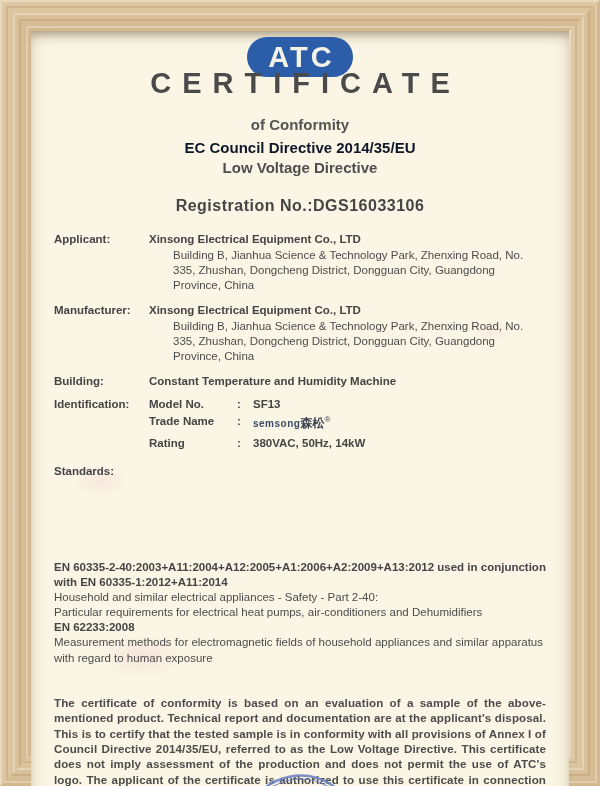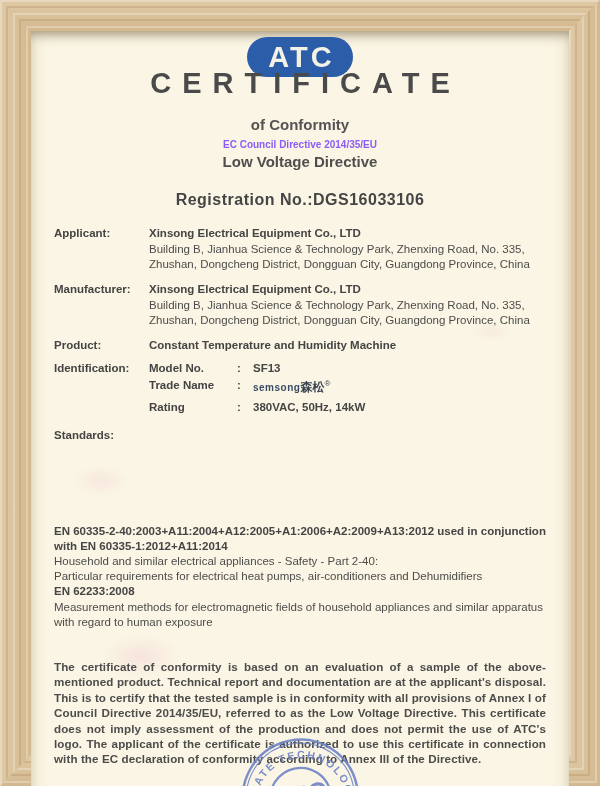--- a/index.html
+++ b/index.html
@@ -47,31 +47,31 @@
     width:106px;height:40px;margin:0 auto;border-radius:21px;
     background:#2b5da9;color:#f4f2e6;font-weight:bold;font-size:29px;letter-spacing:3px;
     display:flex;align-items:center;justify-content:center;padding-left:3px;box-sizing:border-box;
     position:relative;z-index:1;
   }
   .cert-title{
     text-align:center;font-size:29px;font-weight:bold;color:#4a4a4a;
     letter-spacing:11px;padding-left:11px;margin-top:-10px;position:relative;z-index:2;
   }
   .h-sub{text-align:center;font-size:15px;font-weight:bold;color:#545454;margin-top:16px;}
-  .h-dir1{text-align:center;font-size:10px;font-weight:bold;color:#8b5cf6;margin-top:6px;}
+  .h-dir1{text-align:center;font-size:15px;font-weight:bold;color:#0f172a;margin-top:6px;}
   .h-dir2{text-align:center;font-size:15px;font-weight:bold;color:#4e4e4e;margin-top:3px;}
   .h-reg{text-align:center;font-size:16px;font-weight:bold;color:#454545;margin-top:21px;letter-spacing:.5px;}
 
   
   .info{margin-top:18px;font-size:11.5px;}
   .info-row{display:flex;margin-bottom:11px;}
   .info-label{width:95px;flex:0 0 95px;font-weight:bold;color:#444;}
   .info-value{flex:1;}
   .company-name{font-weight:bold;color:#444;}
-  .company-address{margin-top:3px;line-height:1.3;color:#4c4c4c;}
+  .company-address{margin-top:3px;line-height:1.3;color:#4c4c4c;margin-left:24px;}
   .id-row{display:flex;margin-bottom:5px;}
   .id-name{width:88px;flex:0 0 88px;font-weight:bold;color:#444;}
   .id-sep{width:16px;flex:0 0 16px;font-weight:bold;}
   .id-value{font-weight:bold;color:#454545;}
   .tradename{font-size:10px;font-weight:bold;letter-spacing:.5px;color:#3d4c66;text-transform:lowercase;}
   .tradename-cn{font-size:12px;font-weight:bold;color:#39404e;letter-spacing:0;}
   .tradename-reg{font-size:8px;vertical-align:super;color:#39404e;}
   .std-line{line-height:1.32;color:#4c4c4c;}
   .std-bold{font-weight:bold;color:#454545;}
 
@@ -130,21 +130,21 @@
 
       <div class="info-row">
         <div class="info-label">Manufacturer:</div>
         <div class="info-value">
           <div class="company-name">Xinsong Electrical Equipment Co., LTD</div>
           <div class="company-address">Building B, Jianhua Science &amp; Technology Park, Zhenxing Road, No. 335, Zhushan, Dongcheng District, Dongguan City, Guangdong Province, China</div>
         </div>
       </div>
 
       <div class="info-row">
-        <div class="info-label">Product:</div>
+        <div class="info-label">Building:</div>
         <div class="info-value company-name">Constant Temperature and Humidity Machine</div>
       </div>
 
       <div class="info-row">
         <div class="info-label">Identification:</div>
         <div class="info-value">
           <div class="id-row">
             <span class="id-name">Model No.</span>
             <span class="id-sep">:</span>
             <span class="id-value">SF13</span>

